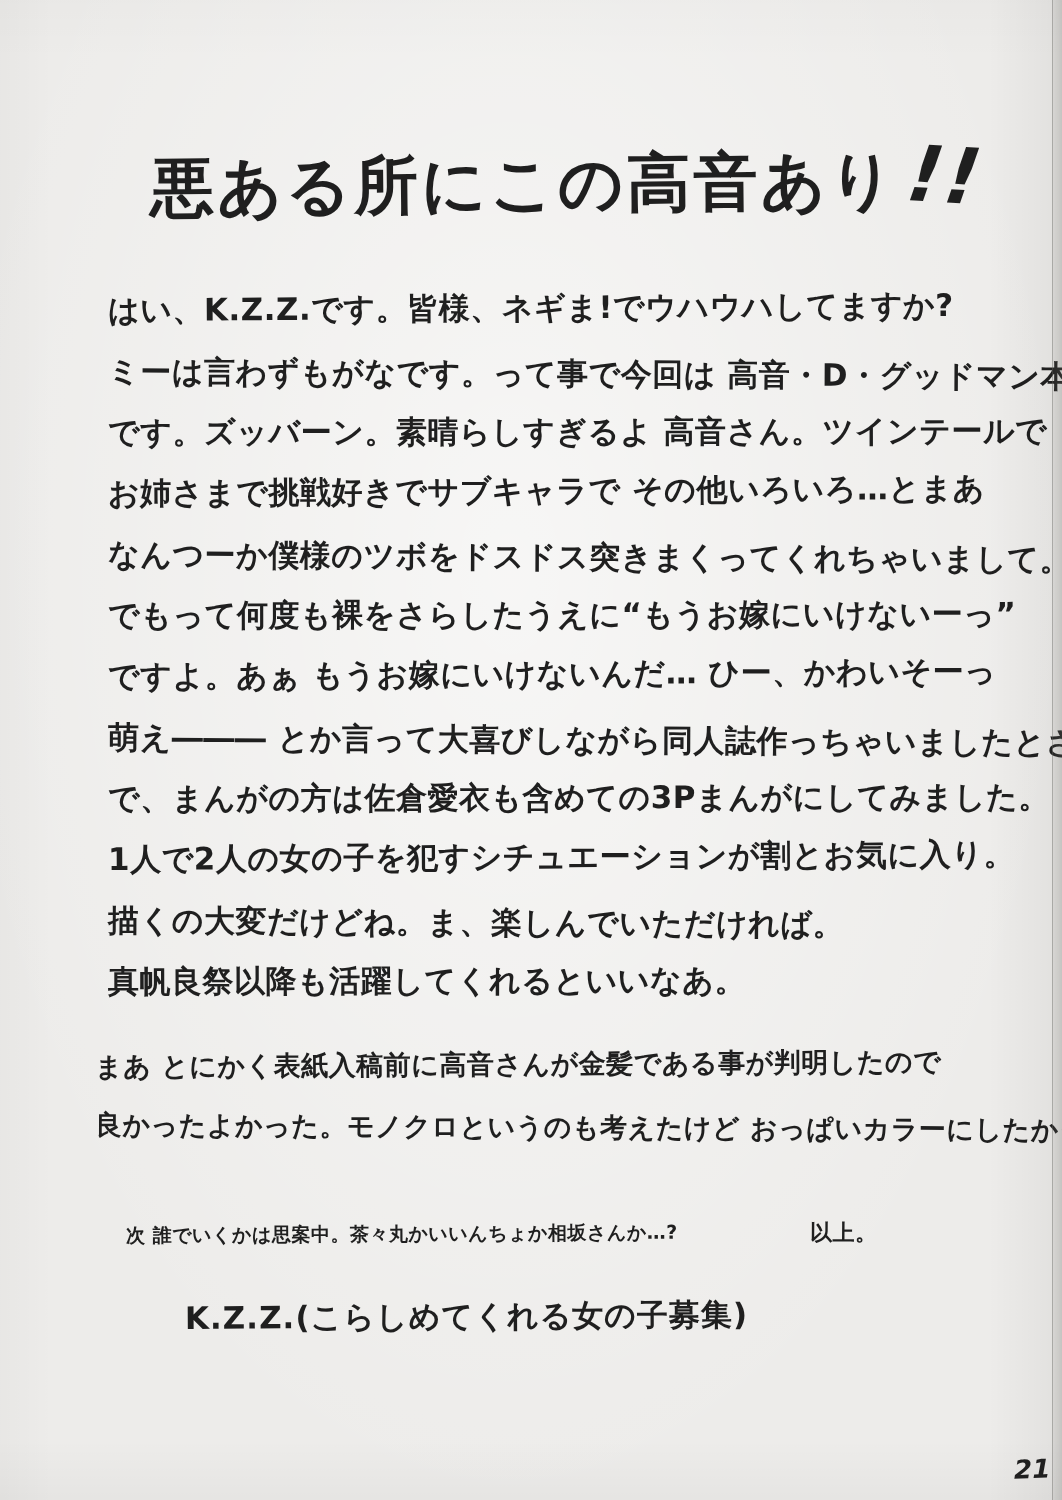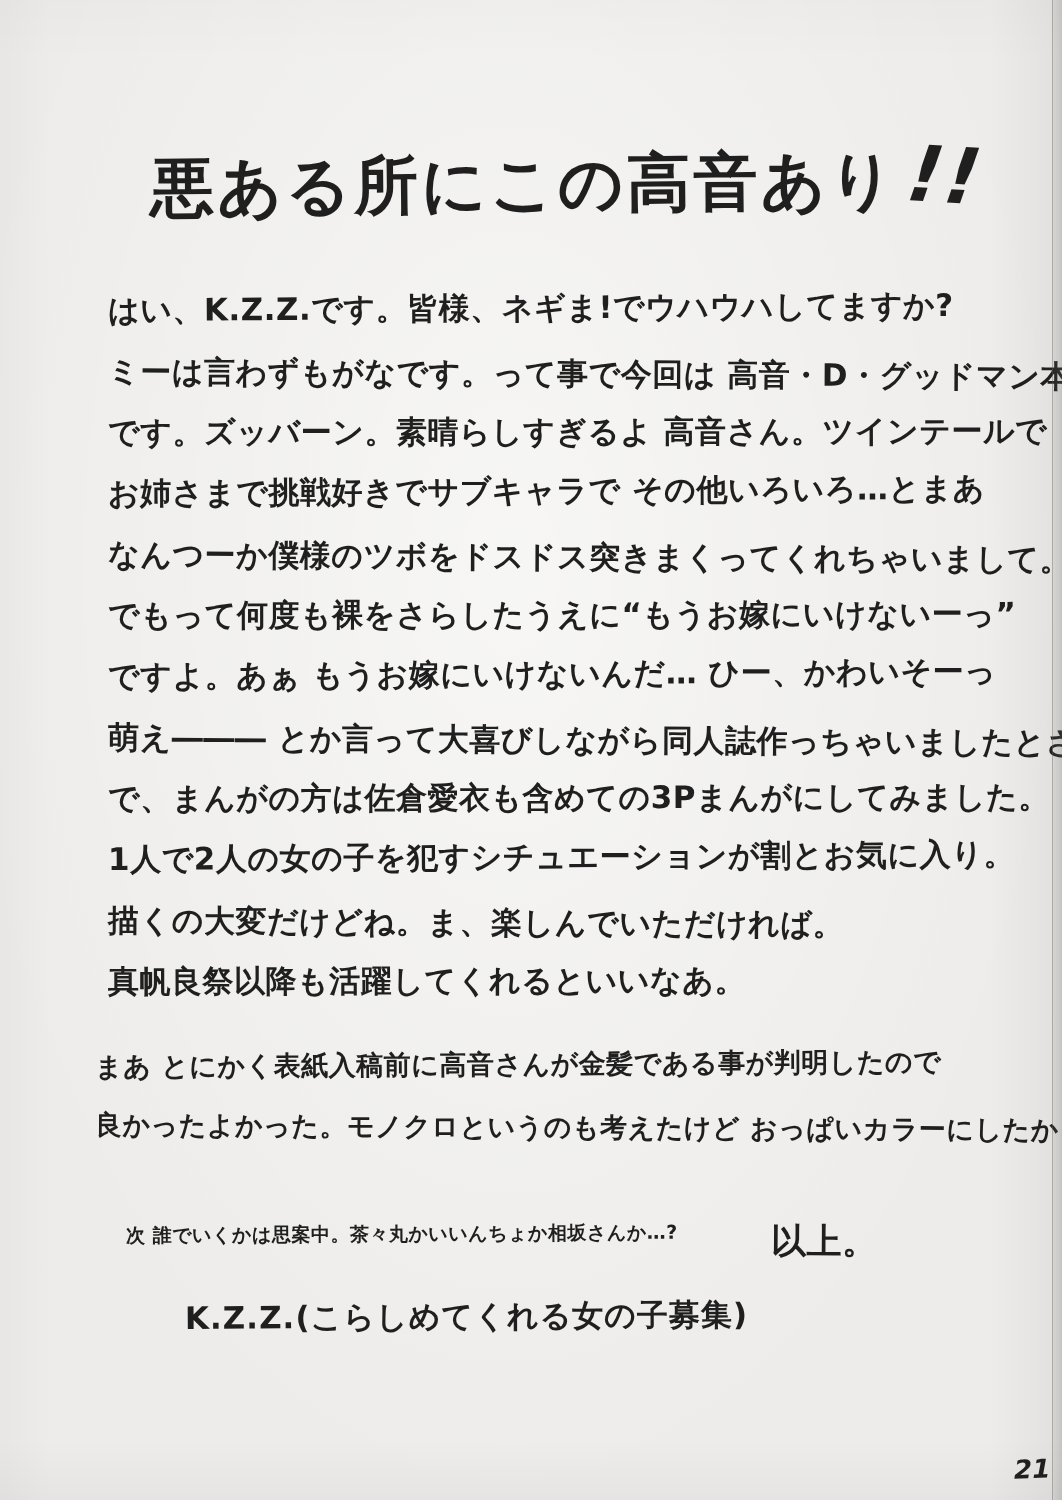--- a/index.html
+++ b/index.html
@@ -77,23 +77,23 @@
   .p1 .line { height: 61px; line-height: 61px; }
 
   .p2 { left: 95px; top: 1038px; font-size: 27px; }
   .p2 .line { height: 58px; line-height: 58px; }
 
   .p3 { left: 126px; top: 1178px; font-size: 19px; margin-top: 32px; }
   .p3 .line { height: 50px; line-height: 50px; }
 
   .closing {
     position: absolute;
-    left: 771px;
+    left: 810px;
     top: 1218px;
-    font-size: 35px;
+    font-size: 22px;
     white-space: nowrap;
     transform: rotate(0.4deg);
   }
 
   .signature {
     position: absolute;
     left: 185px;
     top: 1296px;
     font-size: 31px;
     letter-spacing: 1px;

